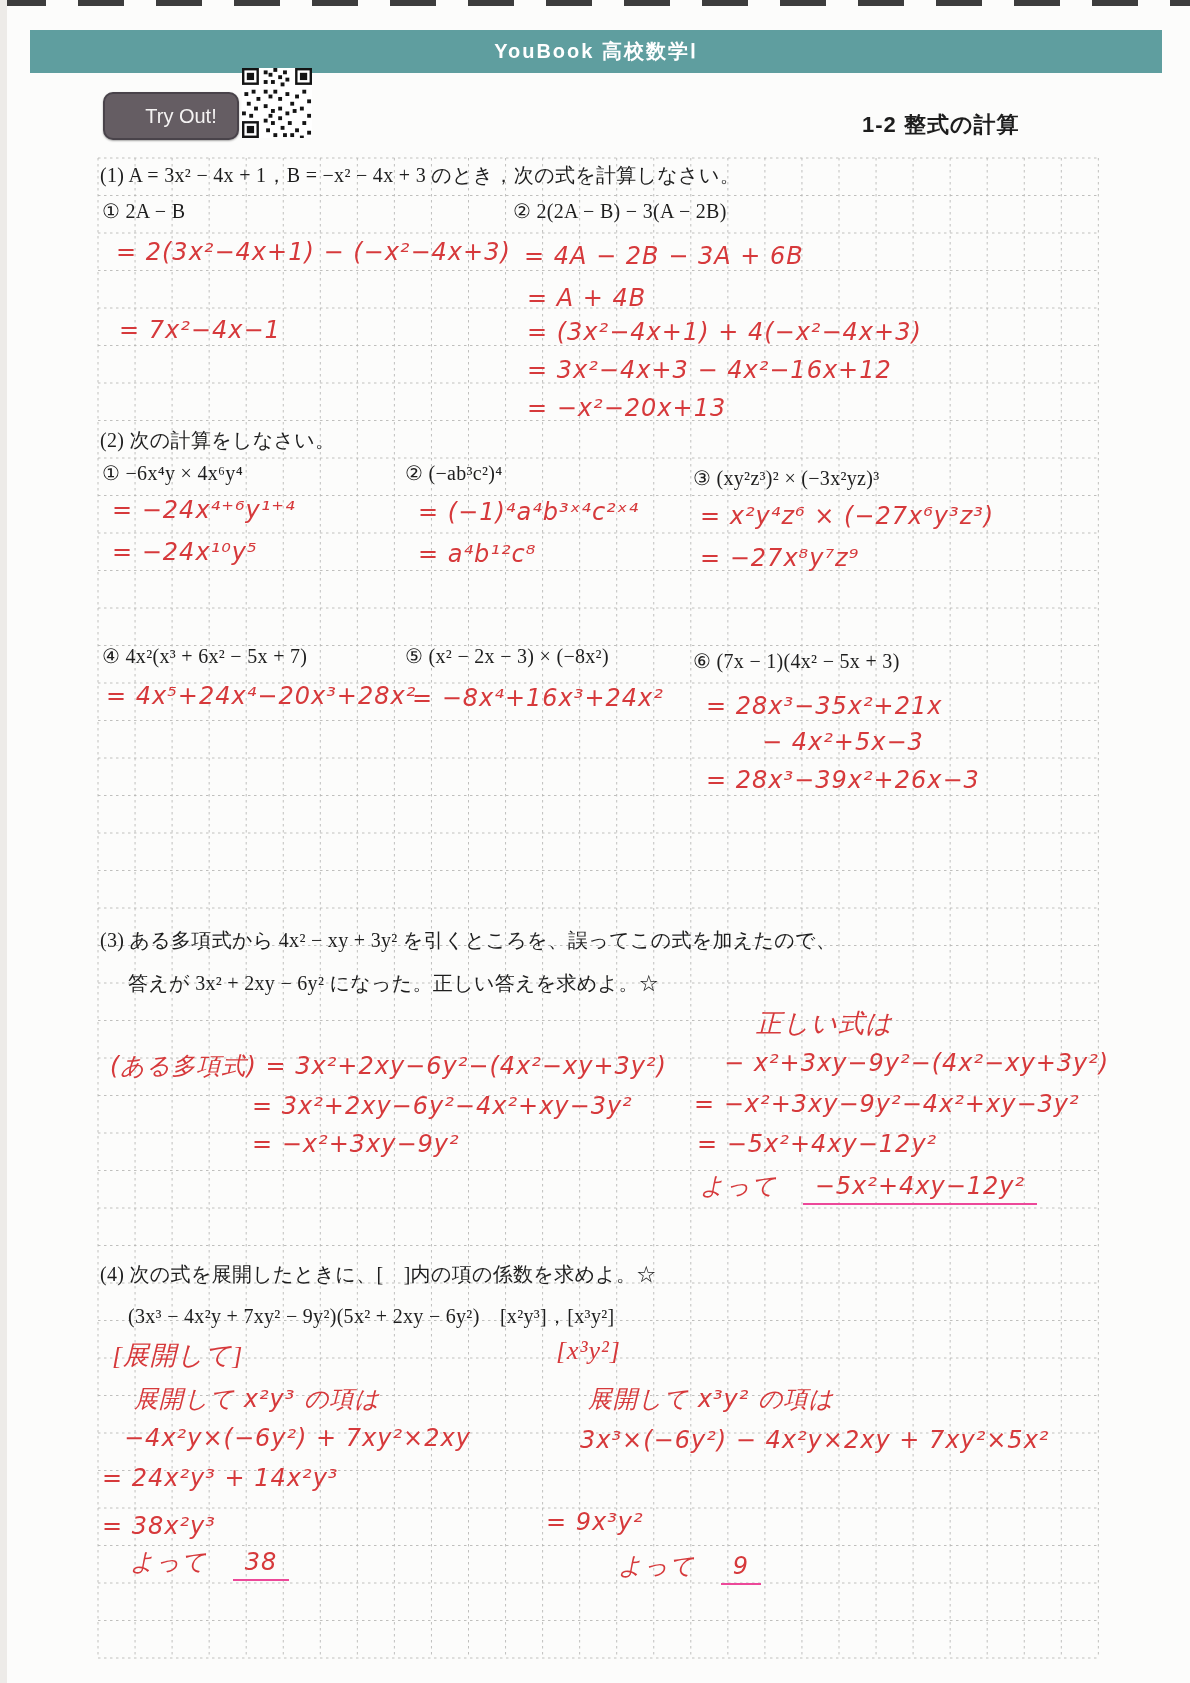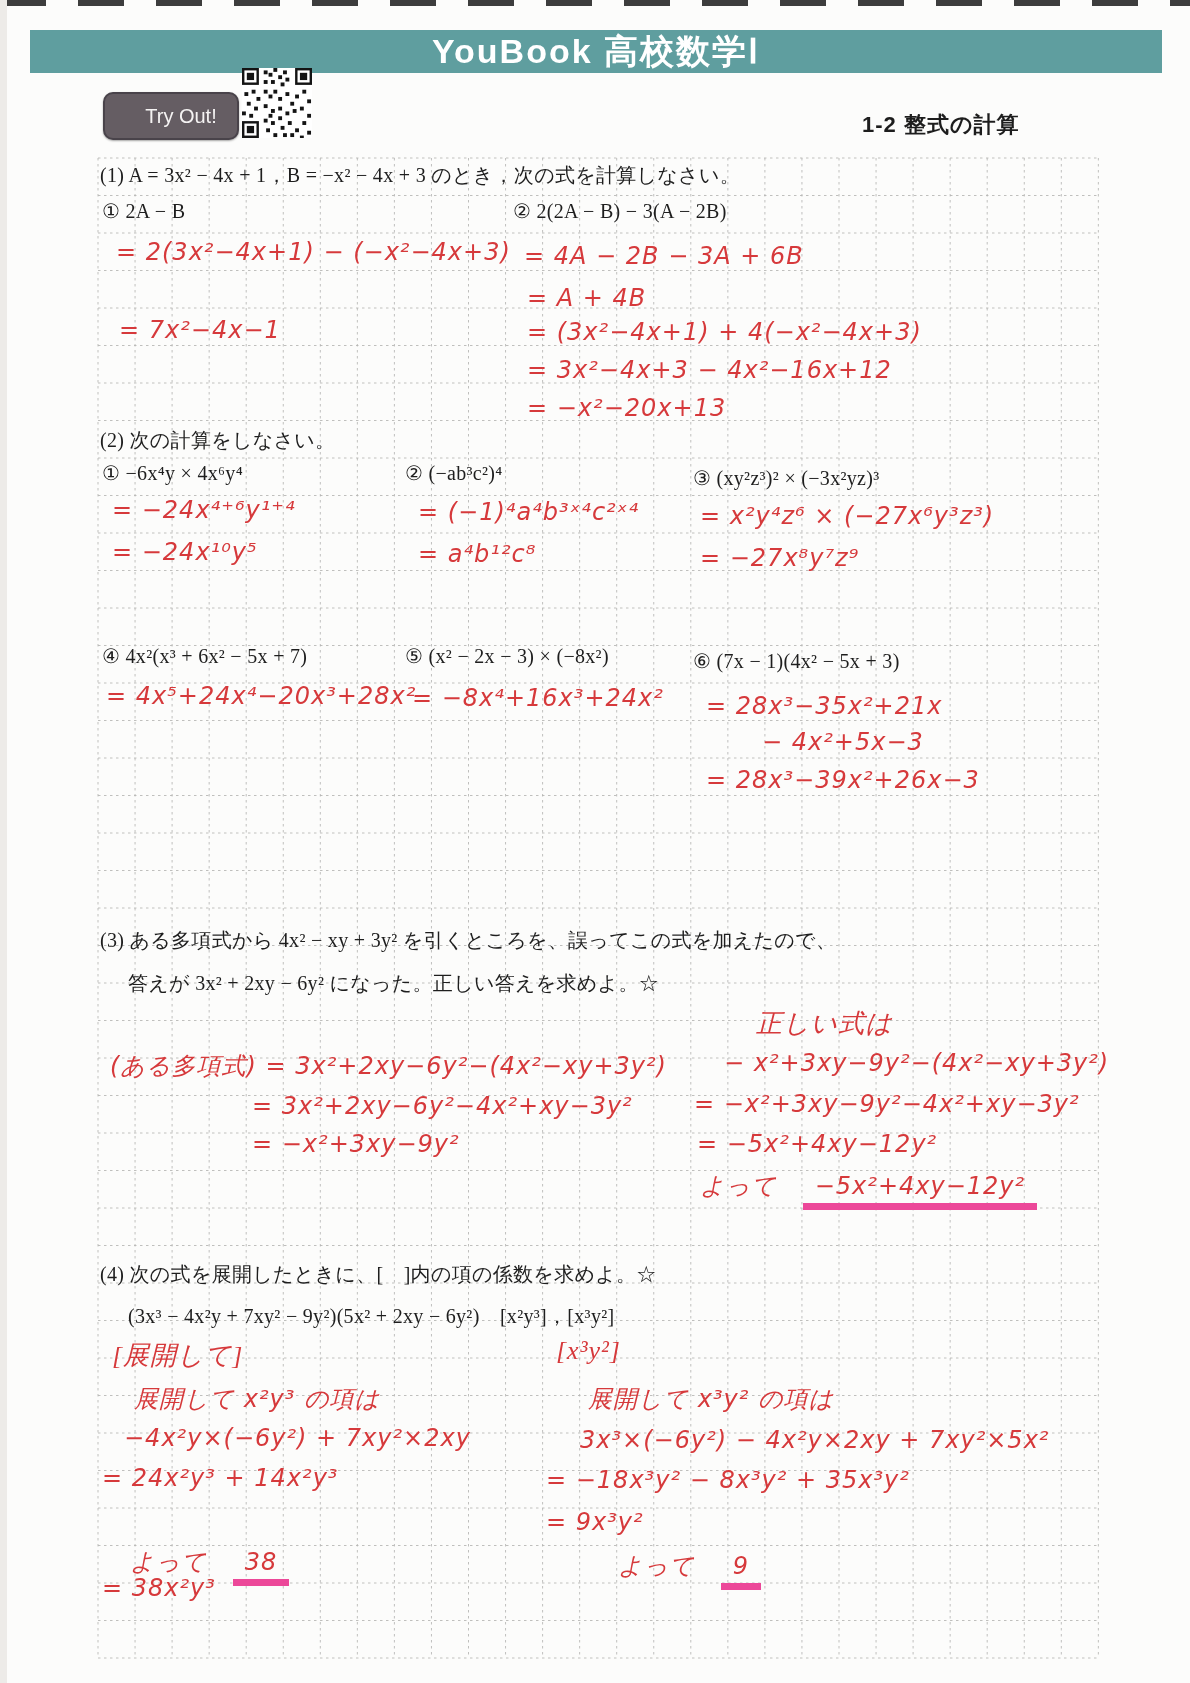--- a/index.html
+++ b/index.html
@@ -4,35 +4,35 @@
 <style>
   html,body{margin:0;padding:0;background:#fcfcfb;}
   .page{position:relative;width:1190px;height:1683px;background:#fcfcfb;overflow:hidden;
         font-family:"Liberation Sans", sans-serif;}
   .abs{position:absolute;white-space:nowrap;}
   .scan-top{position:absolute;top:0;left:0;width:100%;height:6px;
             background:repeating-linear-gradient(90deg,#3d3d3d 0 46px,#fcfcfb 46px 78px);}
   .scan-left{position:absolute;top:0;left:0;width:7px;height:100%;background:#edebe8;}
   .banner{position:absolute;left:30px;top:30px;width:1132px;height:43px;background:#5f9e9f;
           display:flex;align-items:center;justify-content:center;}
-  .banner-title{color:#ffffff;font-size:34px;font-weight:bold;letter-spacing:2px;
+  .banner-title{color:#ffffff;font-size:20px;font-weight:bold;letter-spacing:2px;
           font-family:"Liberation Sans", sans-serif;}
   .tryout{position:absolute;left:103px;top:92px;width:132px;height:44px;background:#655d63;
           border:2px solid #49434a;border-radius:10px;display:flex;align-items:center;
           justify-content:center;box-shadow:0 1px 2px rgba(0,0,0,.35);}
   .tryout span{color:#f5f3f3;font-size:20px;margin-left:20px;}
   .qr{position:absolute;left:242px;top:68px;width:70px;height:70px;}
   .section-title{position:absolute;left:862px;top:110px;font-size:22px;font-weight:bold;
           color:#1d1d1d;letter-spacing:1px;}
   .pt{font-family:"Liberation Serif","DejaVu Serif",serif;font-size:20px;color:#1e1e1e;
       letter-spacing:0.3px;}
   .hw{font-family:"DejaVu Sans",sans-serif;font-style:italic;font-size:24px;color:#d6393b;
       letter-spacing:1px;}
   .hw.big{font-size:26px;font-family:Liberation Serif, serif;}
-  .u{border-bottom:7px solid #ec4899;padding:0 12px 3px;margin-left:26px;display:inline-block;}
+  .u{border-bottom:2px solid #ec4899;padding:0 12px 3px;margin-left:26px;display:inline-block;}
   #grid{position:absolute;left:0;top:0;z-index:0;}
   .layer{position:absolute;left:0;top:0;z-index:1;width:100%;height:100%;}
 </style>
 </head>
 <body>
 
 <div class="page">
   <svg id="grid" width="1190" height="1683">
       <line x1="98" y1="158" x2="98" y2="1658" stroke="#b5b5b3" stroke-width="1" stroke-dasharray="2.5 3.5" opacity="0.85"></line>
       <line x1="135.05" y1="158" x2="135.05" y2="1658" stroke="#b5b5b3" stroke-width="1" stroke-dasharray="2.5 3.5" opacity="0.85"></line>
@@ -221,27 +221,26 @@
       <span>よって</span><span class="u">−5x²+4xy−12y²</span>
     </div>
 
     <div class="abs pt" style="left:100px;top:1261px">(4) 次の式を展開したときに、[　]内の項の係数を求めよ。☆</div>
     <div class="abs pt" style="left:128px;top:1303px">(3x³ − 4x²y + 7xy² − 9y²)(5x² + 2xy − 6y²)　[x²y³]，[x³y²]</div>
 
     <div class="abs hw big" style="left:112px;top:1338px">[展開して]</div>
     <div class="abs hw" style="left:134px;top:1383px">展開して x²y³ の項は</div>
     <div class="abs hw" style="left:124px;top:1424px">−4x²y×(−6y²) + 7xy²×2xy</div>
     <div class="abs hw" style="left:102px;top:1464px">= 24x²y³ + 14x²y³</div>
-    <div class="abs hw" style="left:102px;top:1574px">= 38x²y³</div>
+    <div class="abs hw" style="left:102px;top:1512px">= 38x²y³</div>
     <div class="abs hw" style="left:130px;top:1546px">
       <span>よって</span><span class="u">38</span>
     </div>
 
     <div class="abs hw big" style="left:556px;top:1336px">[x³y²]</div>
     <div class="abs hw" style="left:588px;top:1383px">展開して x³y² の項は</div>
     <div class="abs hw" style="left:580px;top:1426px">3x³×(−6y²) − 4x²y×2xy + 7xy²×5x²</div>
-    <div class="abs hw" style="left:546px;top:1466px">= −18x³y² − 8x³y² + 35x³y²</div>
     <div class="abs hw" style="left:546px;top:1508px">= 9x³y²</div>
     <div class="abs hw" style="left:618px;top:1550px">
       <span>よって</span><span class="u">9</span>
     </div>
   </div>
 </div>
 
 </body></html>

